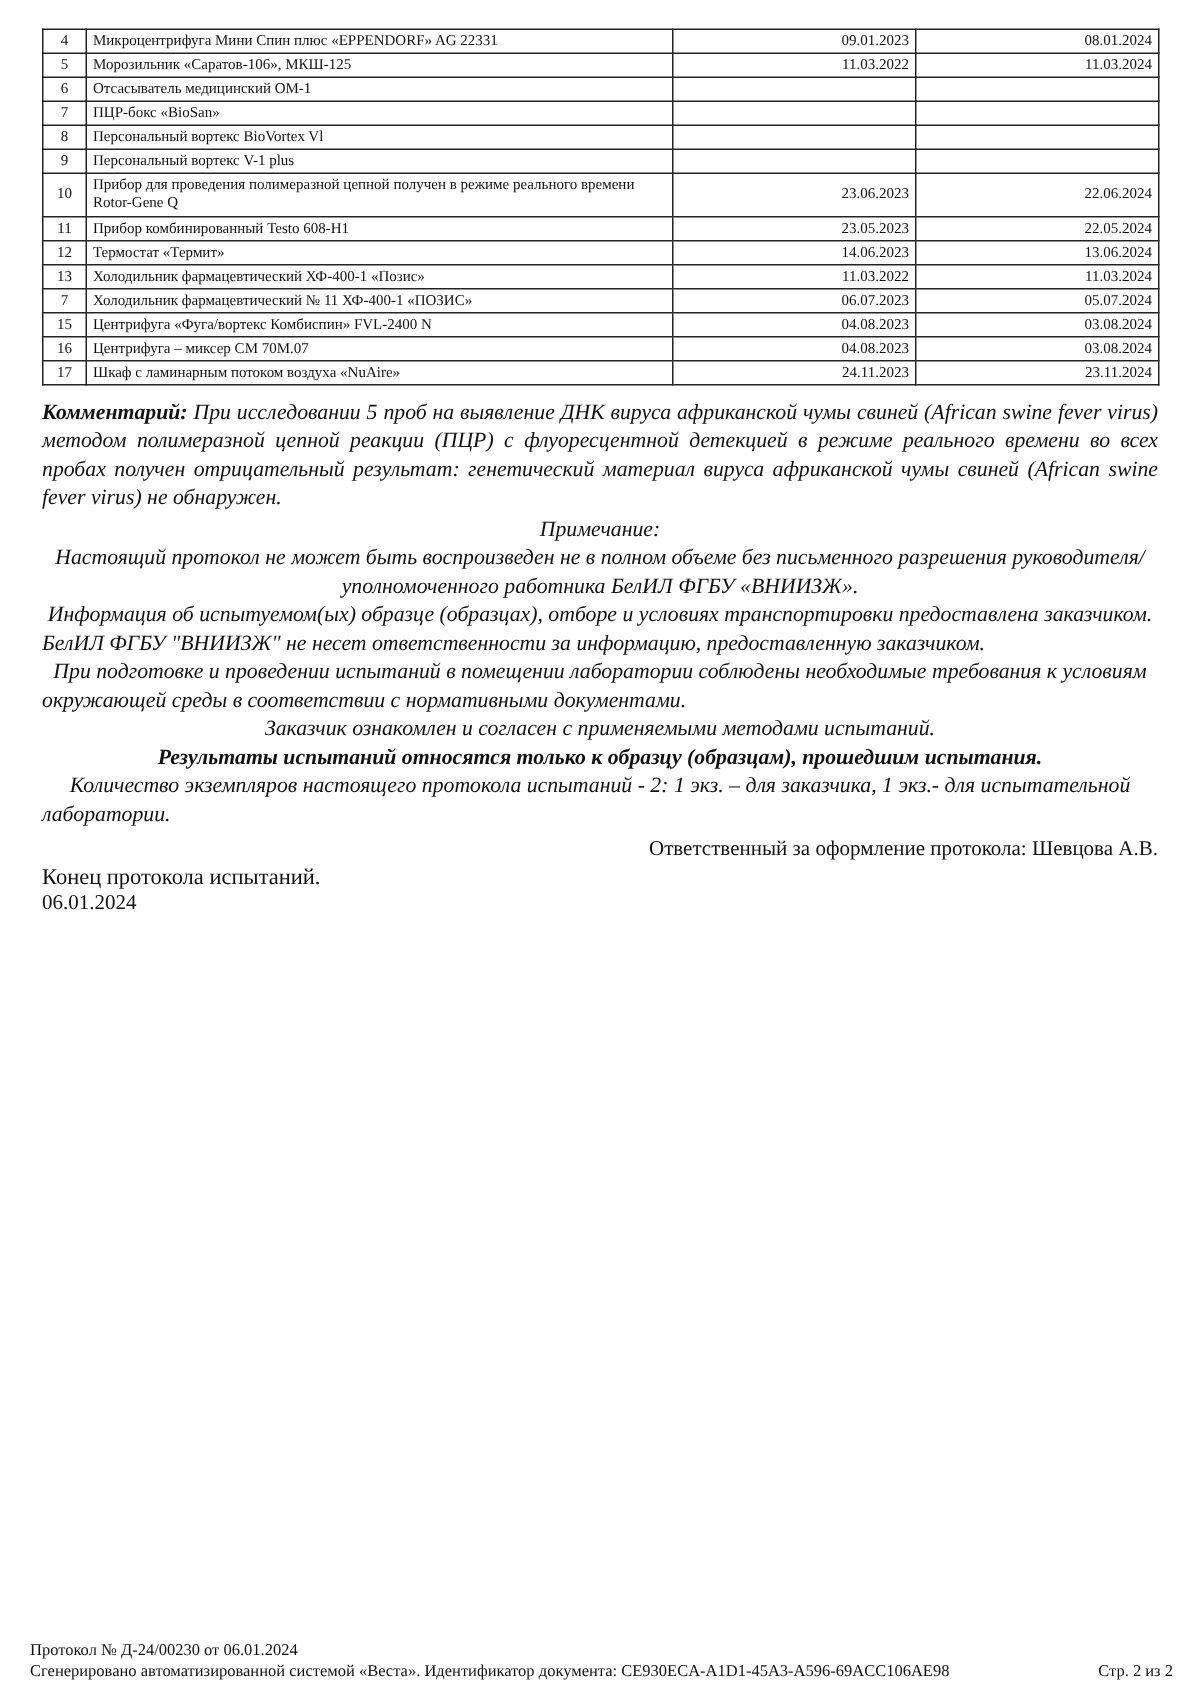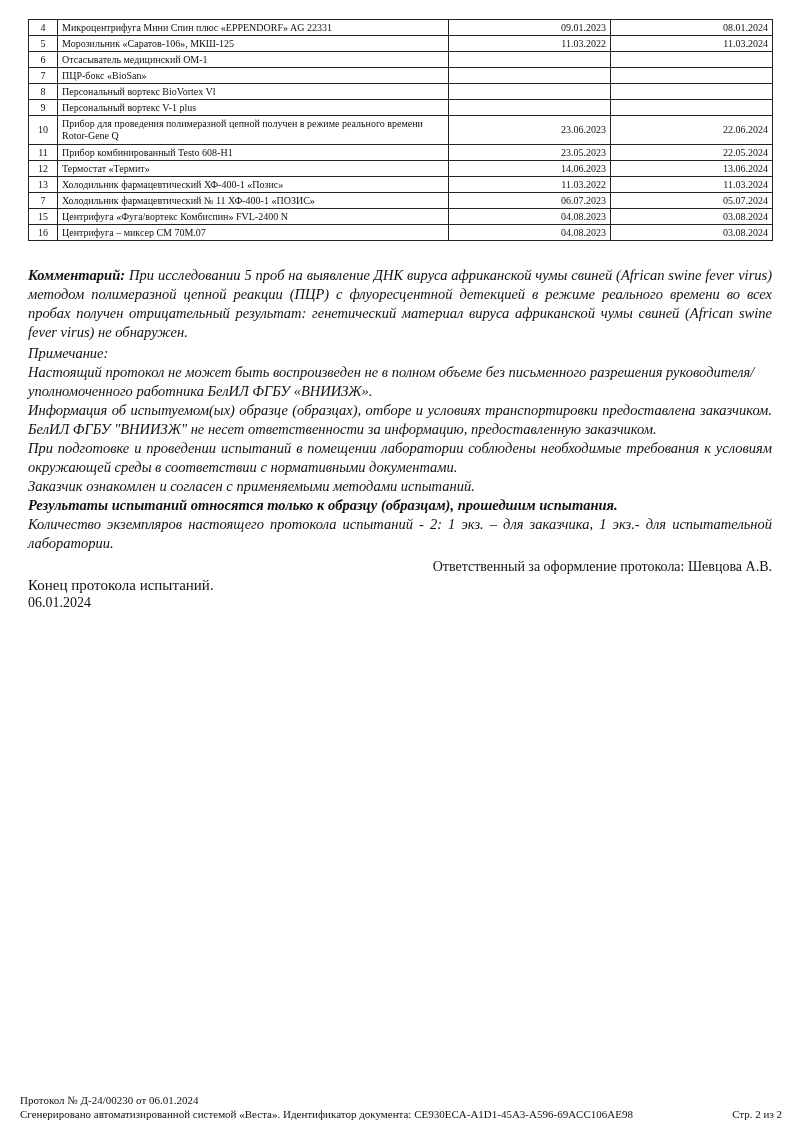--- a/index.html
+++ b/index.html
@@ -10,21 +10,21 @@
   table.equip td { border:1px solid #222; padding:0 4px; height:15px; line-height:14px; vertical-align:middle; }
   table.equip td.num { text-align:center; width:21px; }
   table.equip td.name { text-align:left; }
   table.equip td.date { text-align:right; }
   table.equip tr.tall td { height:28px; line-height:12px; }
 
   .block { position:absolute; left:28px; width:744px; font-size:14.5px; line-height:19px;font-style:italic; }
   .comment { top:266px; }
   .bold { font-weight:bold; }
   .notes { top:344px; }
-  .notes p { margin:0; }
+  .notes p { margin:0;text-align:center; }
   .justify { text-align:justify; text-align-last:left; }
 
   .sign-row { position:absolute; left:28px; top:557px; width:744px; font-size:14px; line-height:19px; }
   .sign-row .date { position:absolute; left:0; top:0;margin-top:36px; }
   .sign-row .resp { position:absolute; right:0; top:0; }
   .end { position:absolute; left:28px; top:576px; font-size:15px; line-height:19px; }
 
   .footer { position:absolute; left:20px; width:762px; font-size:11px; line-height:14px; }
   .footer1 { top:1093px; }
   .footer2 { top:1107px; }
@@ -114,20 +114,26 @@
         <td class="name">Центрифуга «Фуга/вортекс Комбиспин» FVL-2400 N</td>
         <td class="date">04.08.2023</td>
         <td class="date">03.08.2024</td>
       </tr>
       <tr>
         <td class="num">16</td>
         <td class="name">Центрифуга – миксер СМ 70М.07</td>
         <td class="date">04.08.2023</td>
         <td class="date">03.08.2024</td>
       </tr>
+      <tr>
+        <td class="num">17</td>
+        <td class="name">Шкаф с ламинарным потоком воздуха «NuAire»</td>
+        <td class="date">24.11.2023</td>
+        <td class="date">23.11.2024</td>
+      </tr>
     </tbody>
   </table>
 
   <div class="block comment justify">
     <span class="bold">Комментарий:</span><span> При исследовании 5 проб на выявление ДНК вируса африканской чумы свиней (African swine fever virus) методом полимеразной цепной реакции (ПЦР) с флуоресцентной детекцией в режиме реального времени во всех пробах получен отрицательный результат: генетический материал вируса африканской чумы свиней (African swine fever virus) не обнаружен.</span>
   </div>
 
   <div class="block notes">
     <p>Примечание:</p>
     <p>Настоящий протокол не может быть воспроизведен не в полном объеме без письменного разрешения руководителя/уполномоченного работника БелИЛ ФГБУ «ВНИИЗЖ».</p>

